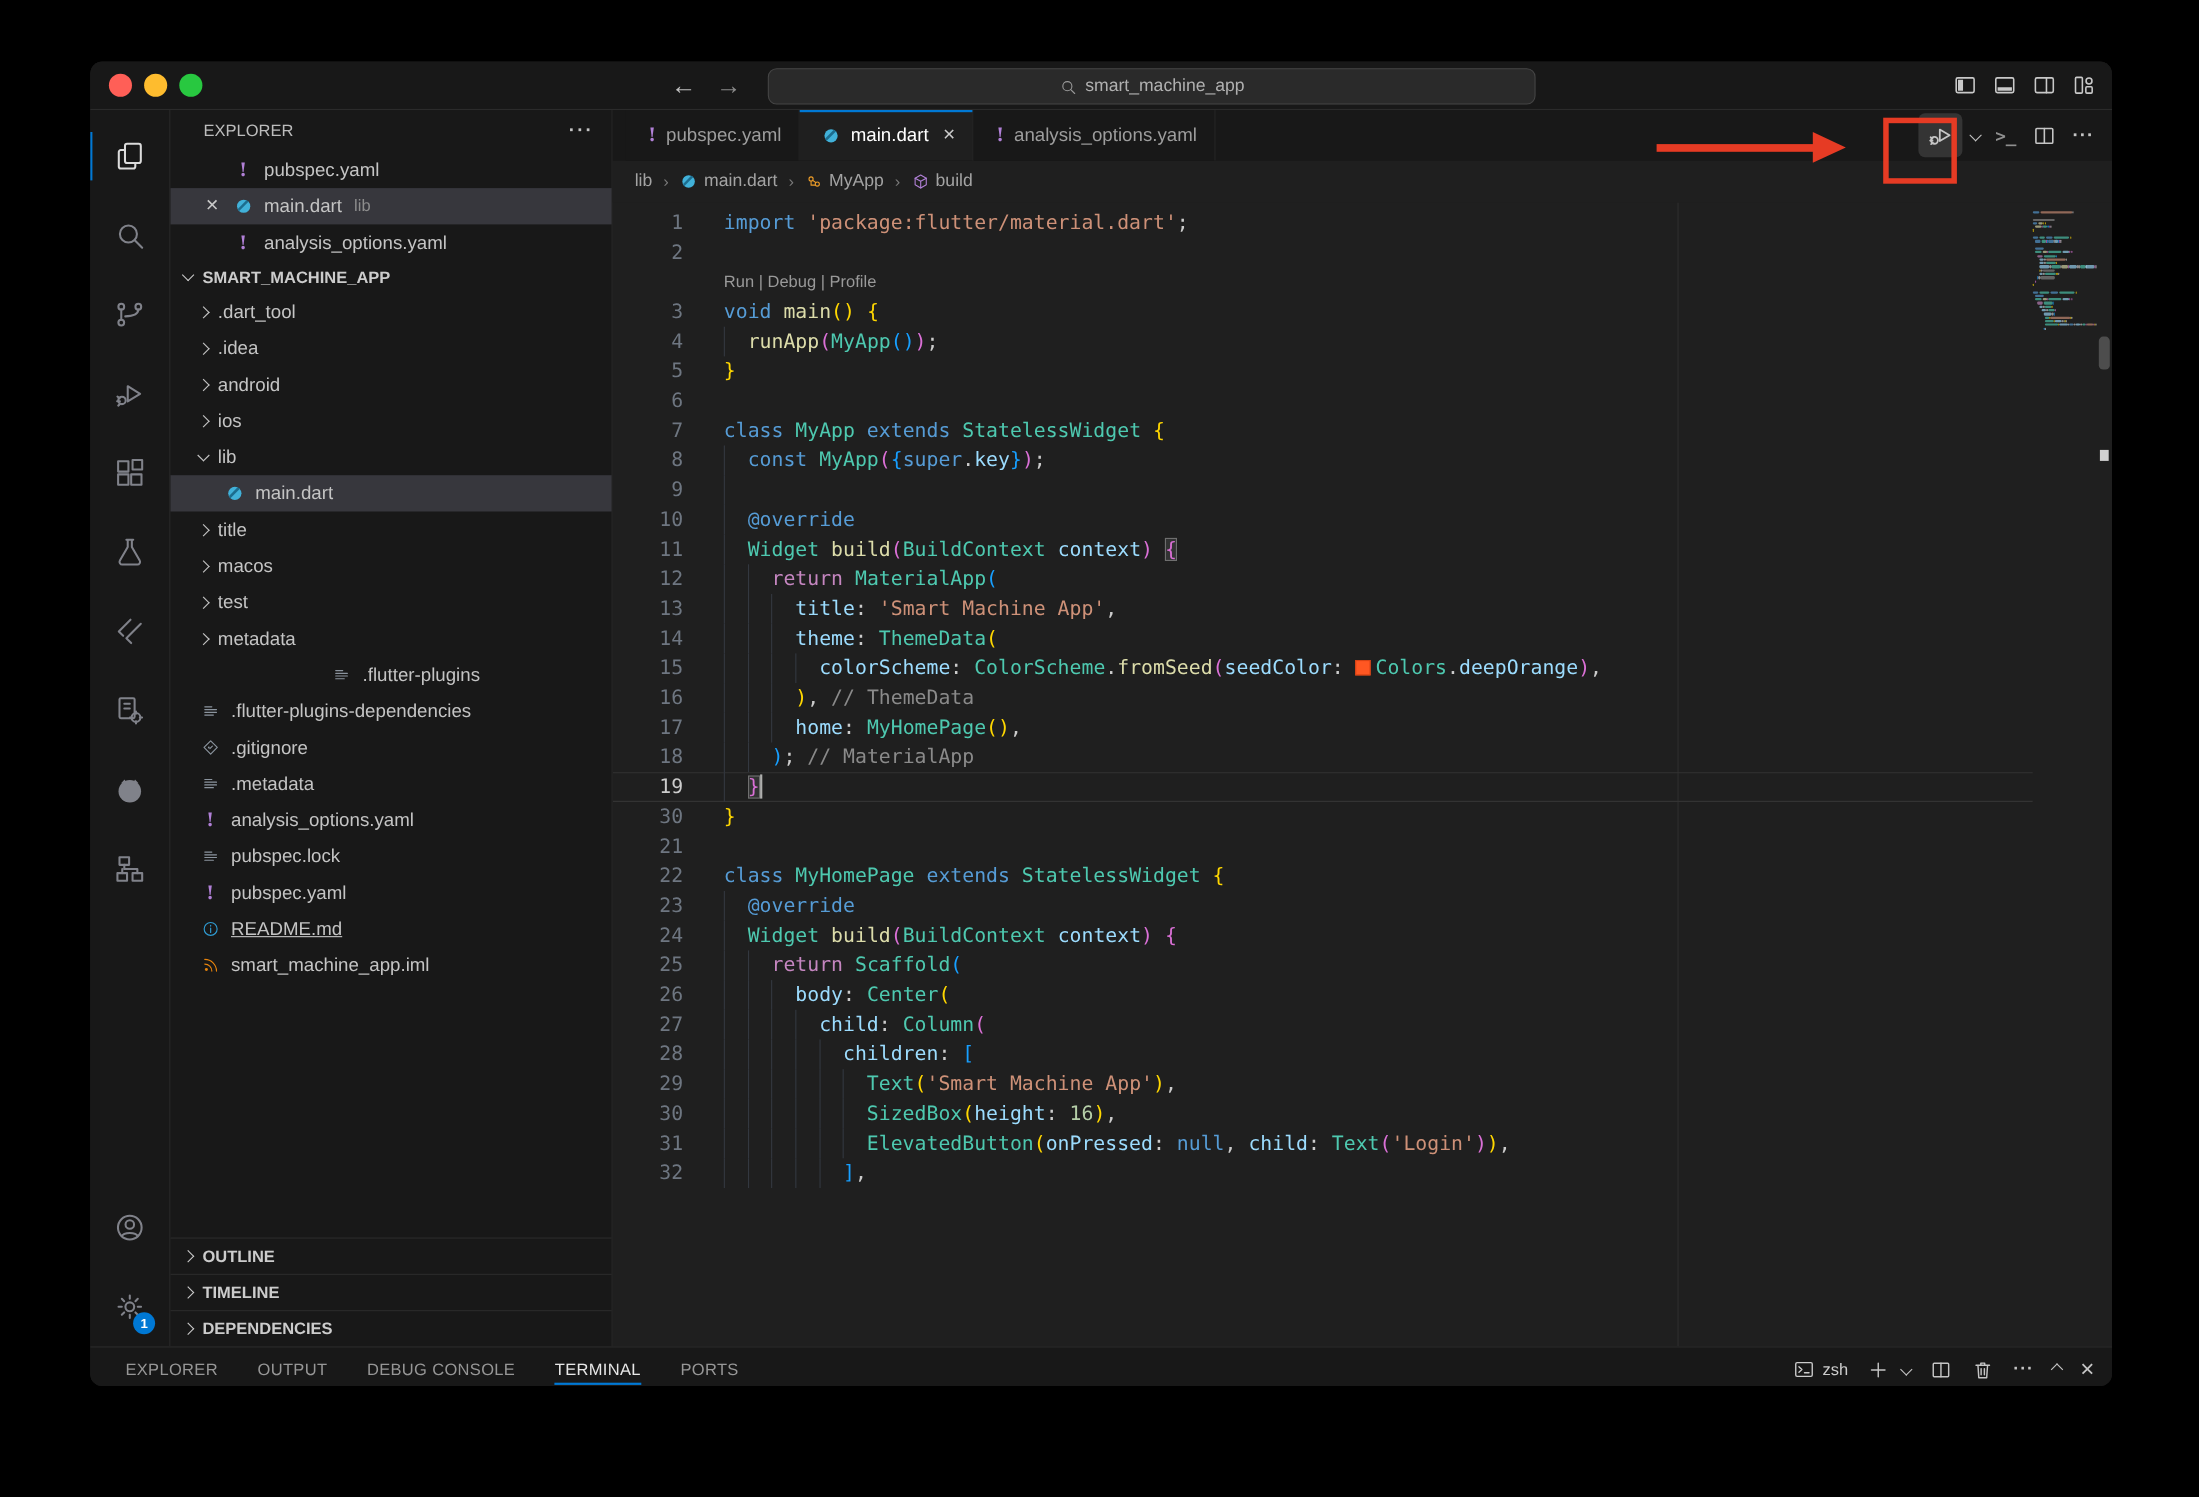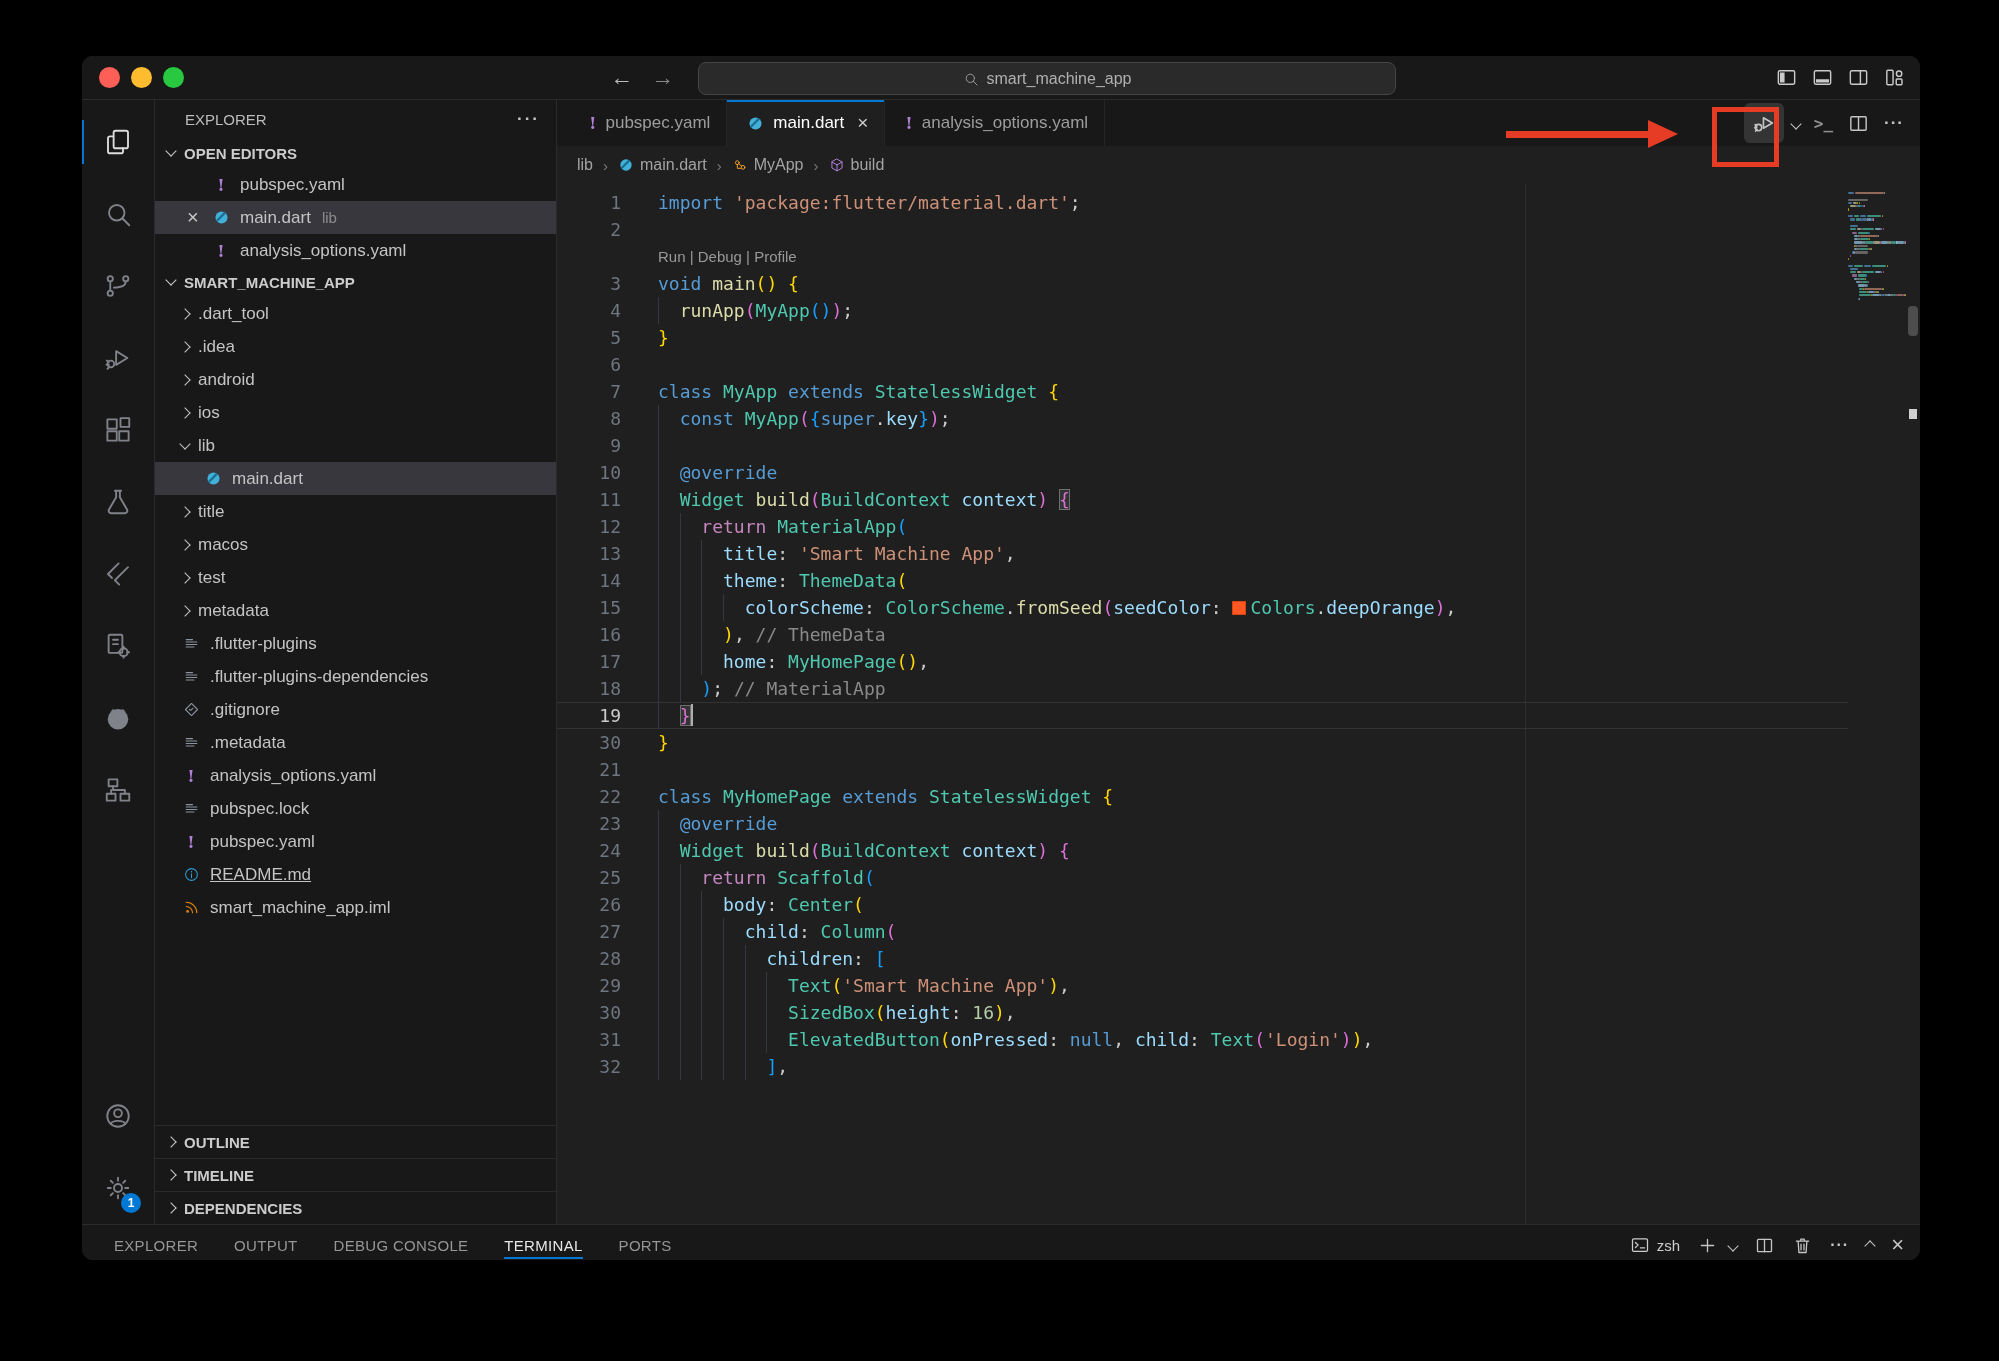--- a/index.html
+++ b/index.html
@@ -236,24 +236,20 @@
           <div class="badge">1</div>
         </div>
       </div>
 
     <div class="sidebar">
       <div class="sb-header">
         <span>EXPLORER</span>
         <span class="dots">···</span>
       </div>
       <div id="open-editors">
-          <div class="sec-head">
-            <span class="chev d"></span>
-            <span>OPEN EDITORS</span>
-          </div>
           <div class="row" style="padding-left: 56px;">
             <span class="fic">
               <span class="warnglyph">!</span>
             </span>
             <span>pubspec.yaml</span>
           </div>
           <div class="row sel" style="padding-left: 56px;">
             <span style="position: absolute; left: 32px; font-size: 20px; color: rgb(200, 200, 200);">×</span>
             <span class="fic">
               <svg width="17" height="17" viewBox="0 0 24 24" fill="none" stroke="currentColor" stroke-width="1.5" stroke-linecap="round" stroke-linejoin="round">
@@ -318,21 +314,21 @@
             <span>macos</span>
           </div>
           <div class="row" style="padding-left: 26px;">
             <span class="chev r"></span>
             <span>test</span>
           </div>
           <div class="row" style="padding-left: 26px;">
             <span class="chev r"></span>
             <span>metadata</span>
           </div>
-          <div class="row" style="padding-left: 26px;">
+          <div class="row" style="padding-left: 26px; justify-content: center;">
             <span class="fic">
               <svg width="17" height="17" viewBox="0 0 24 24" fill="none" stroke="currentColor" stroke-width="1.5" stroke-linecap="round" stroke-linejoin="round" style="color:#8b949e">
                 <path d="M4.5 6.5h9M4.5 10h15M4.5 13.5h15M4.5 17h11"></path>
               </svg>
             </span>
             <span>.flutter-plugins</span>
           </div>
           <div class="row" style="padding-left: 26px;">
             <span class="fic">
               <svg width="17" height="17" viewBox="0 0 24 24" fill="none" stroke="currentColor" stroke-width="1.5" stroke-linecap="round" stroke-linejoin="round" style="color:#8b949e">

